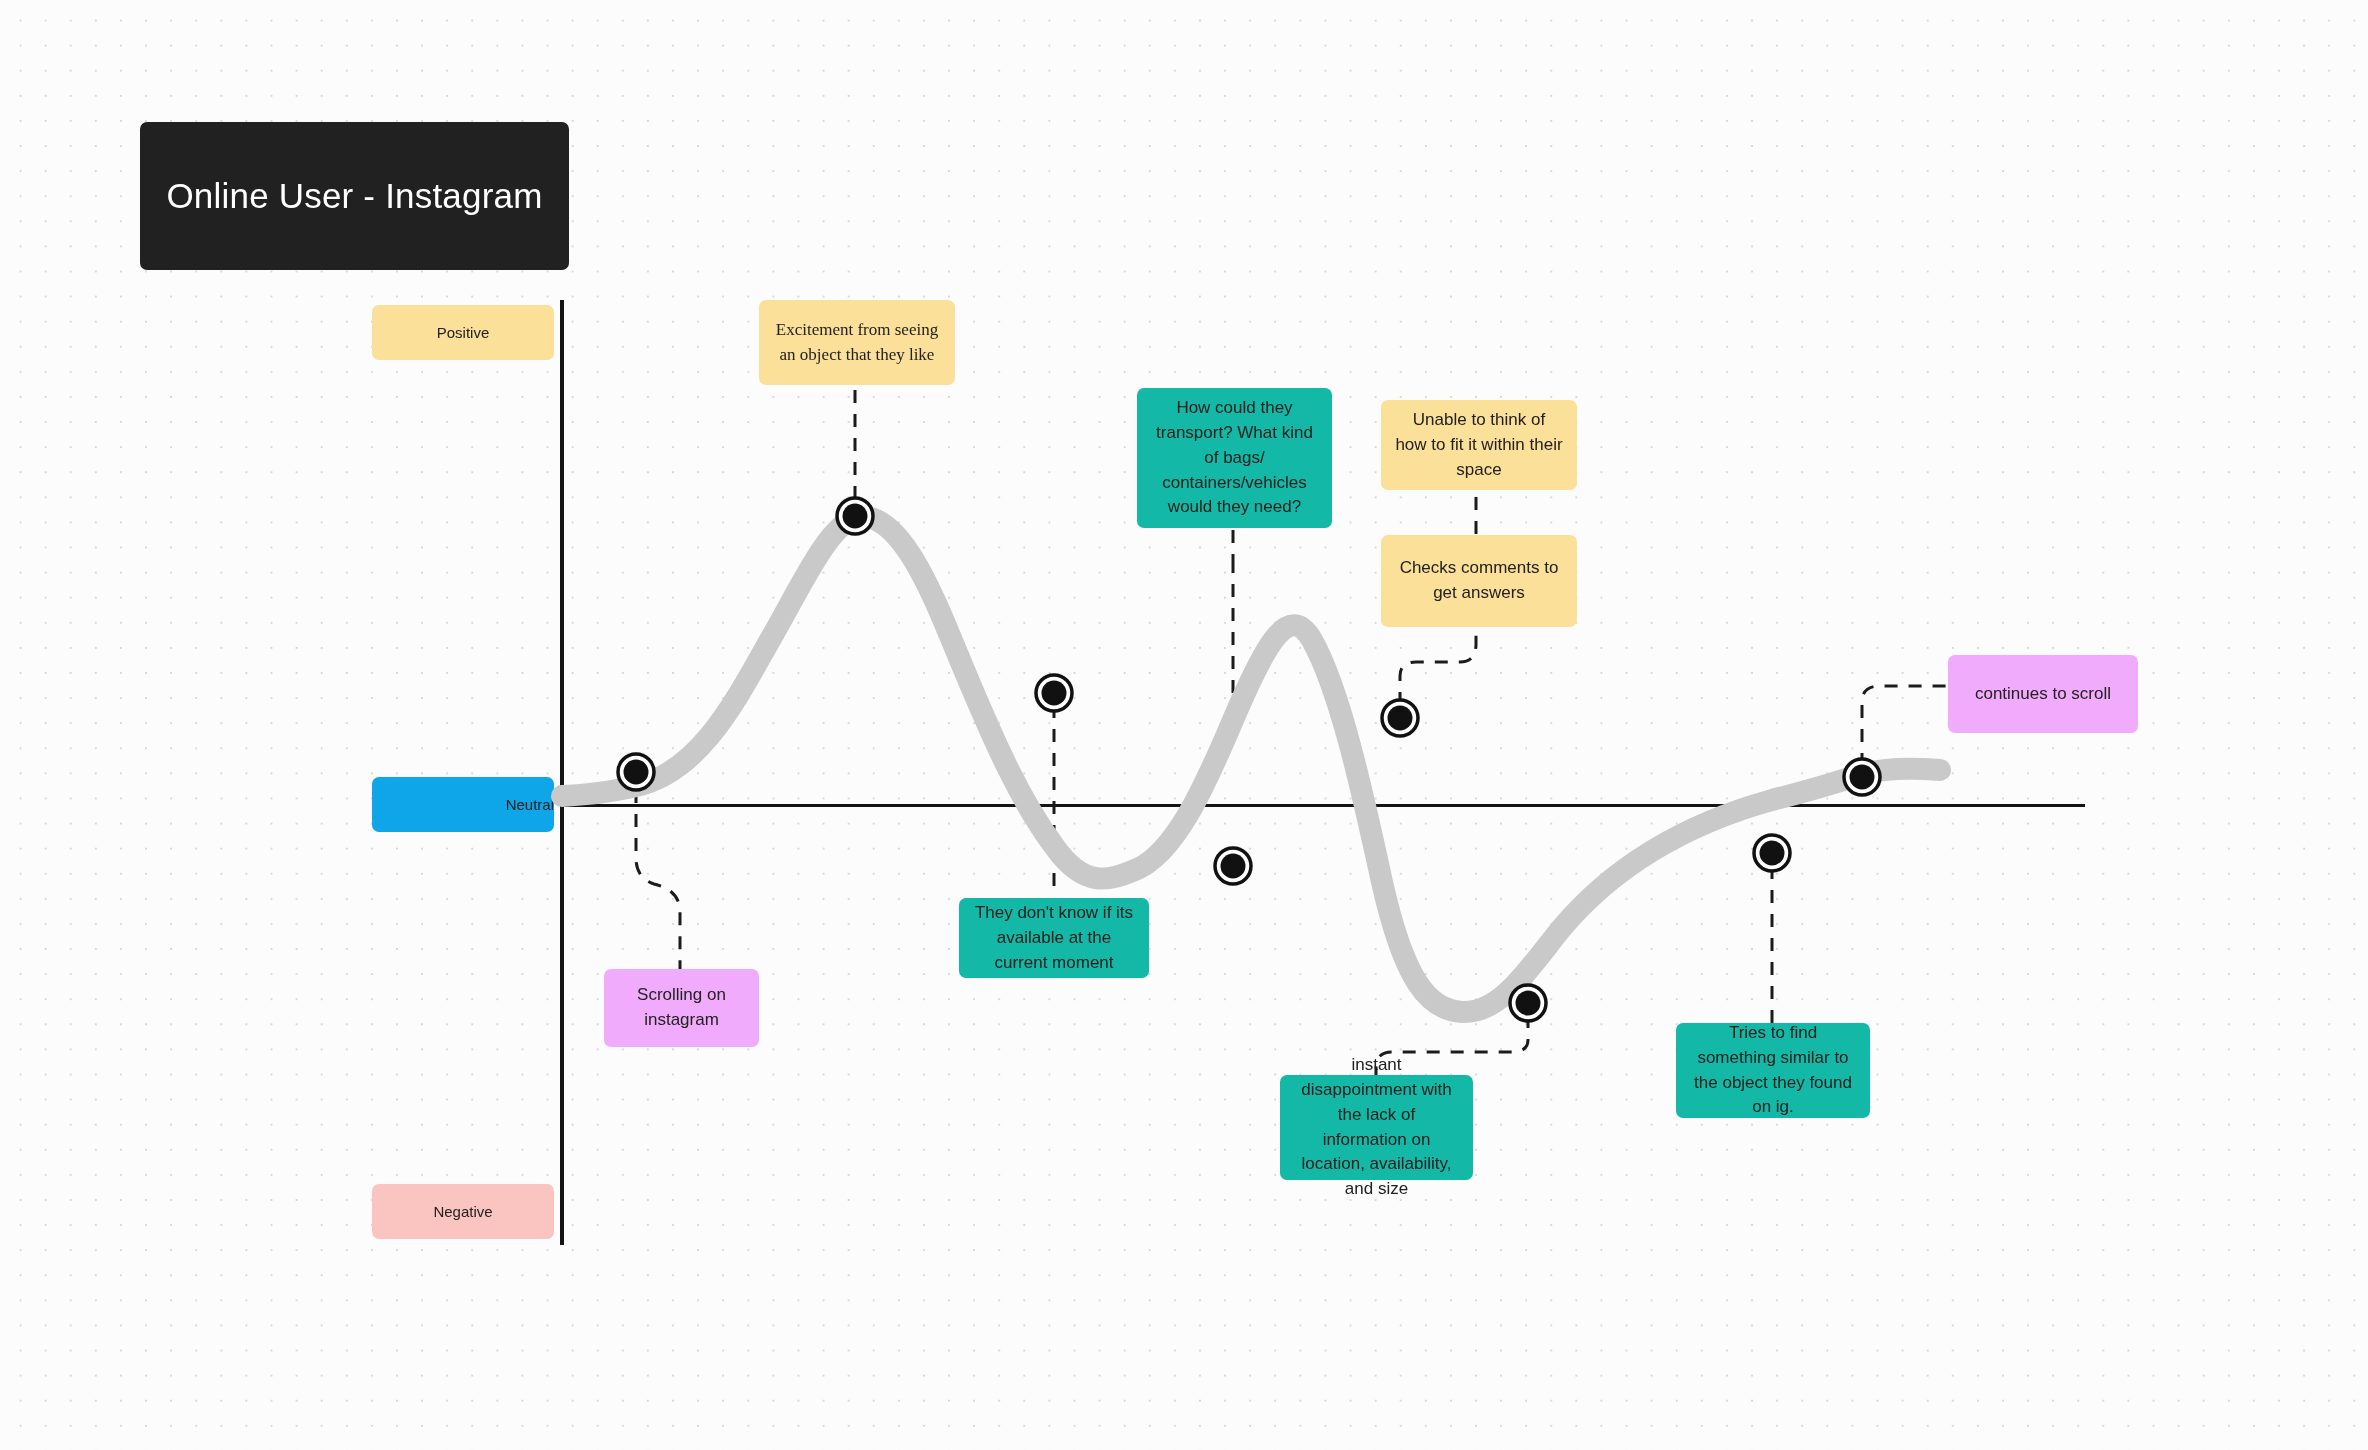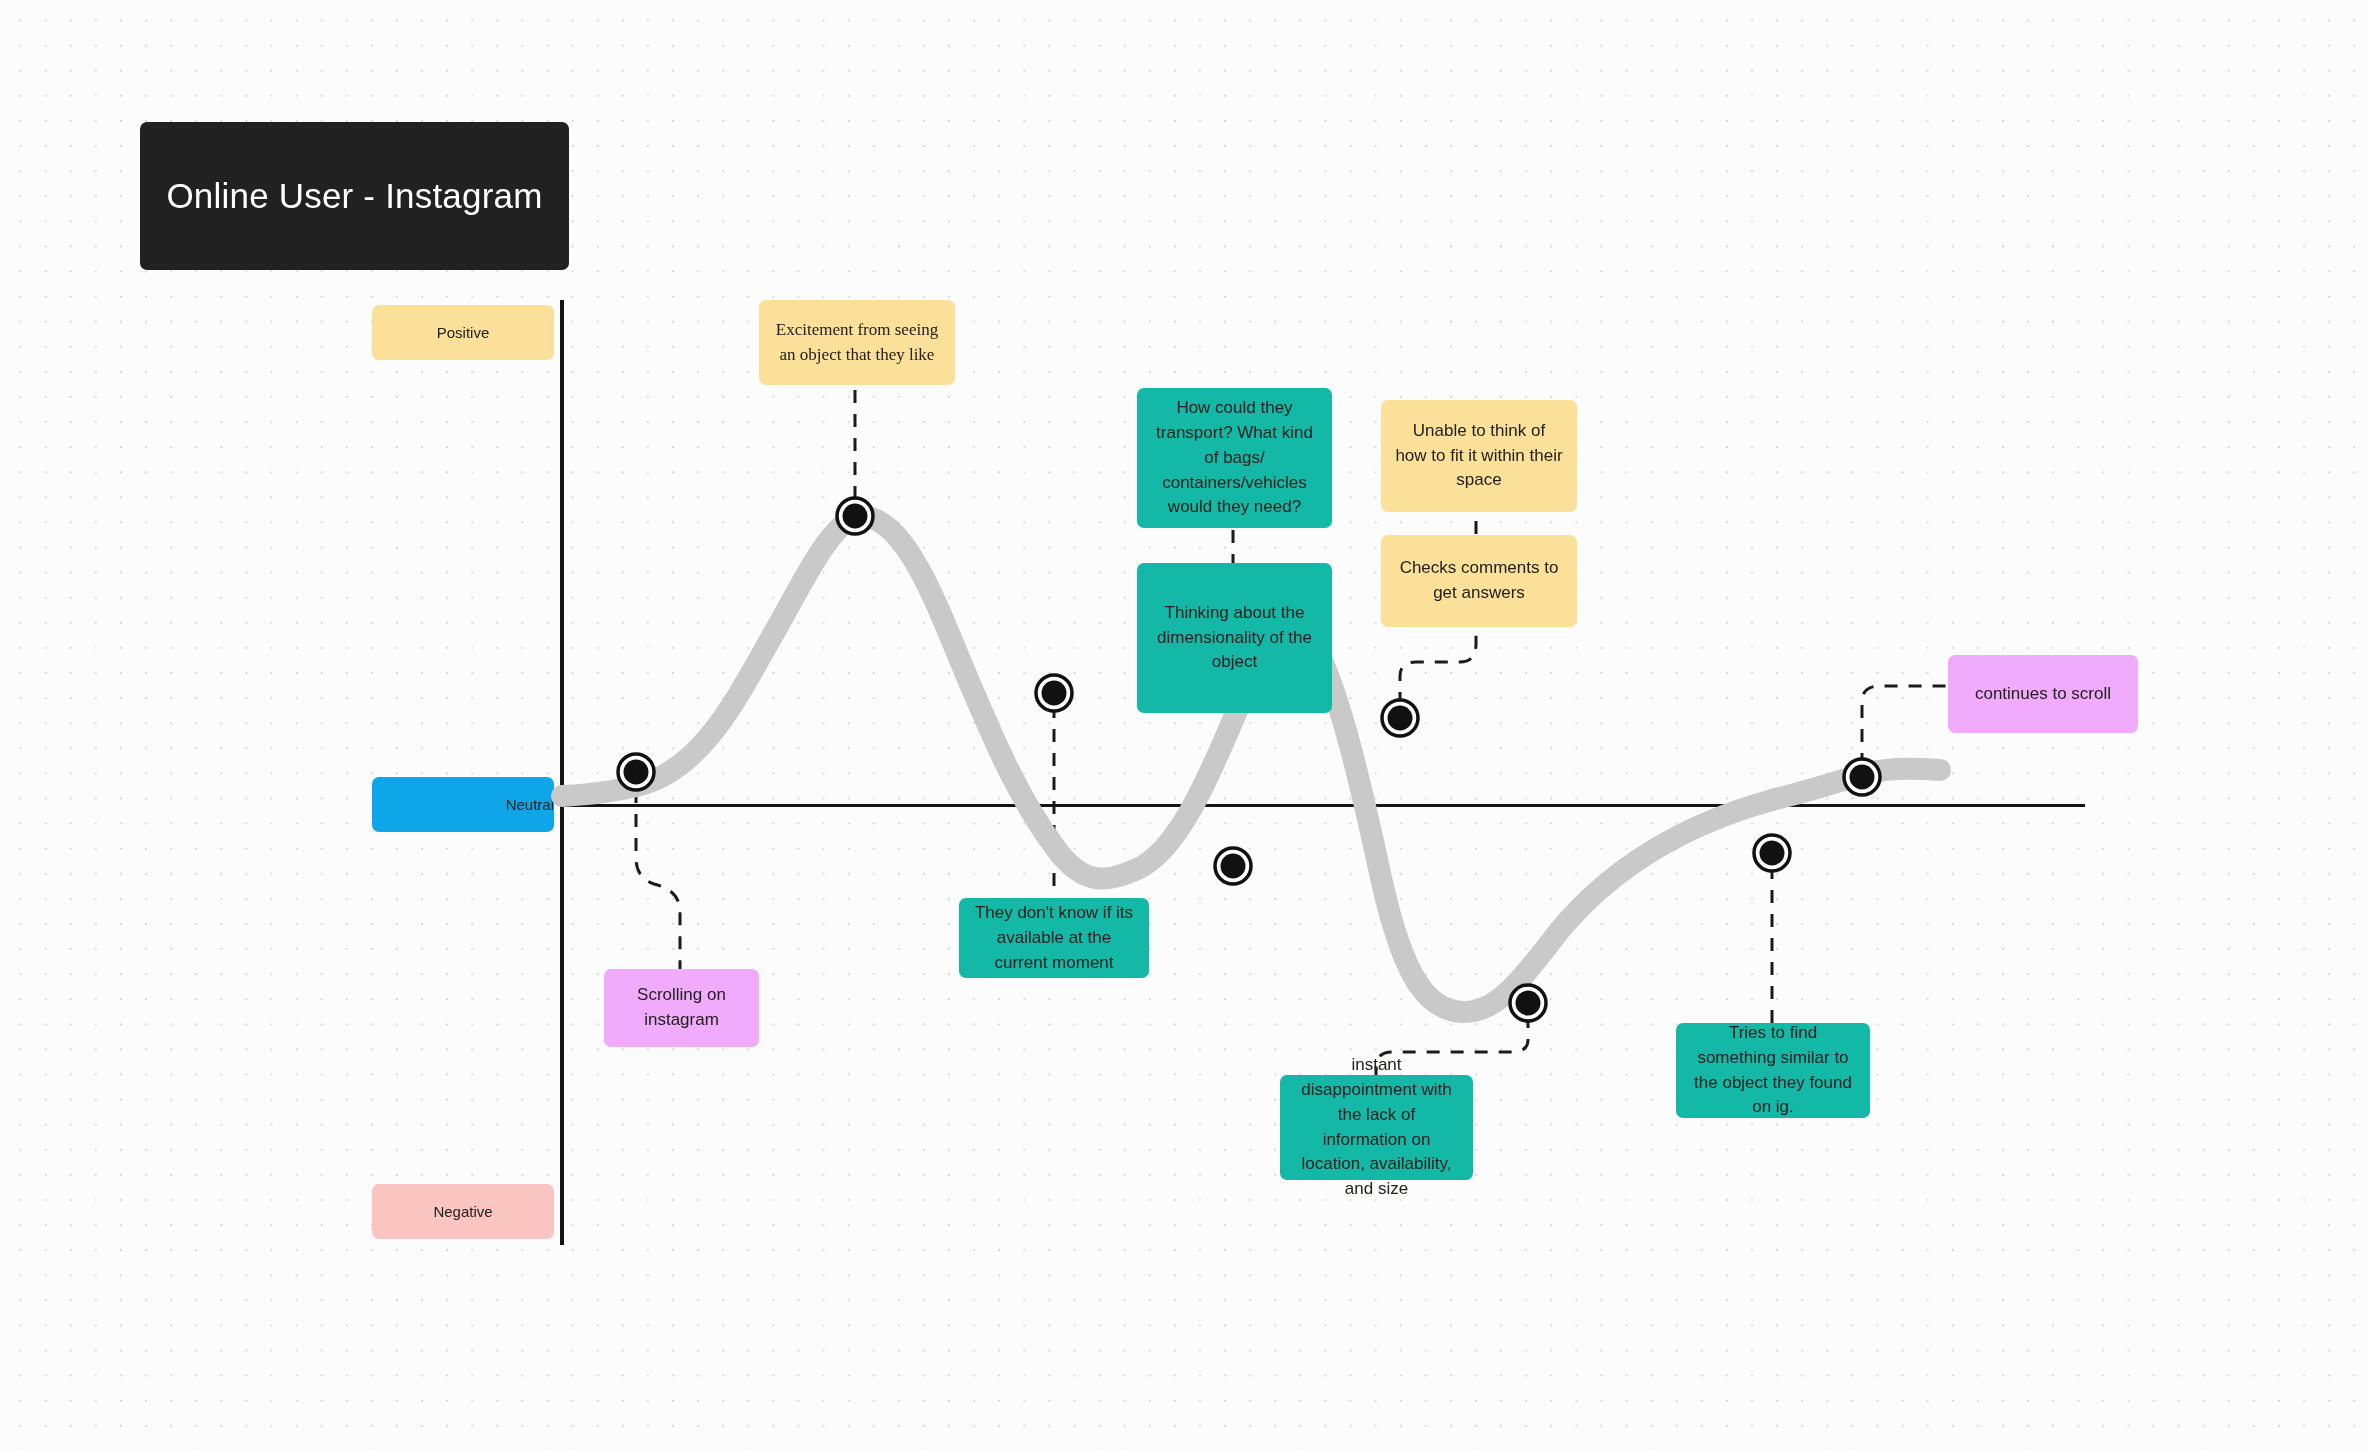--- a/index.html
+++ b/index.html
@@ -208,25 +208,22 @@
   </svg>
 
   <div class="note note-yellow" style="left:759px;  top:300px;  width:196px; height:85px;font-family:Liberation Serif, serif;">
     <span>Excitement from seeing an object that they like</span>
   </div>
 
   <div class="note note-pink" style="left:1137px; top:388px;  width:195px; height:140px;">
     <span>How could they transport? What kind of bags/ containers/vehicles would they need?</span>
   </div>
 
-  <div class="note note-pink" style="left:1137px; top:563px;  width:195px; height:150px;">
-    <span>Thinking about the dimensionality of the object</span>
-  </div>
-
-  <div class="note note-yellow" style="left:1381px; top:400px;  width:196px; height:112px;">
+
+  <div class="note note-yellow" style="left:1381px; top:400px;  width:196px; height:90px;">
     <span>Unable to think of how to fit it within their space</span>
   </div>
 
   <div class="note note-yellow" style="left:1381px; top:535px;  width:196px; height:92px;">
     <span>Checks comments to get answers</span>
   </div>
 
   <div class="note note-grey" style="left:1948px; top:655px;  width:190px; height:78px;">
     <span>continues to scroll</span>
   </div>

